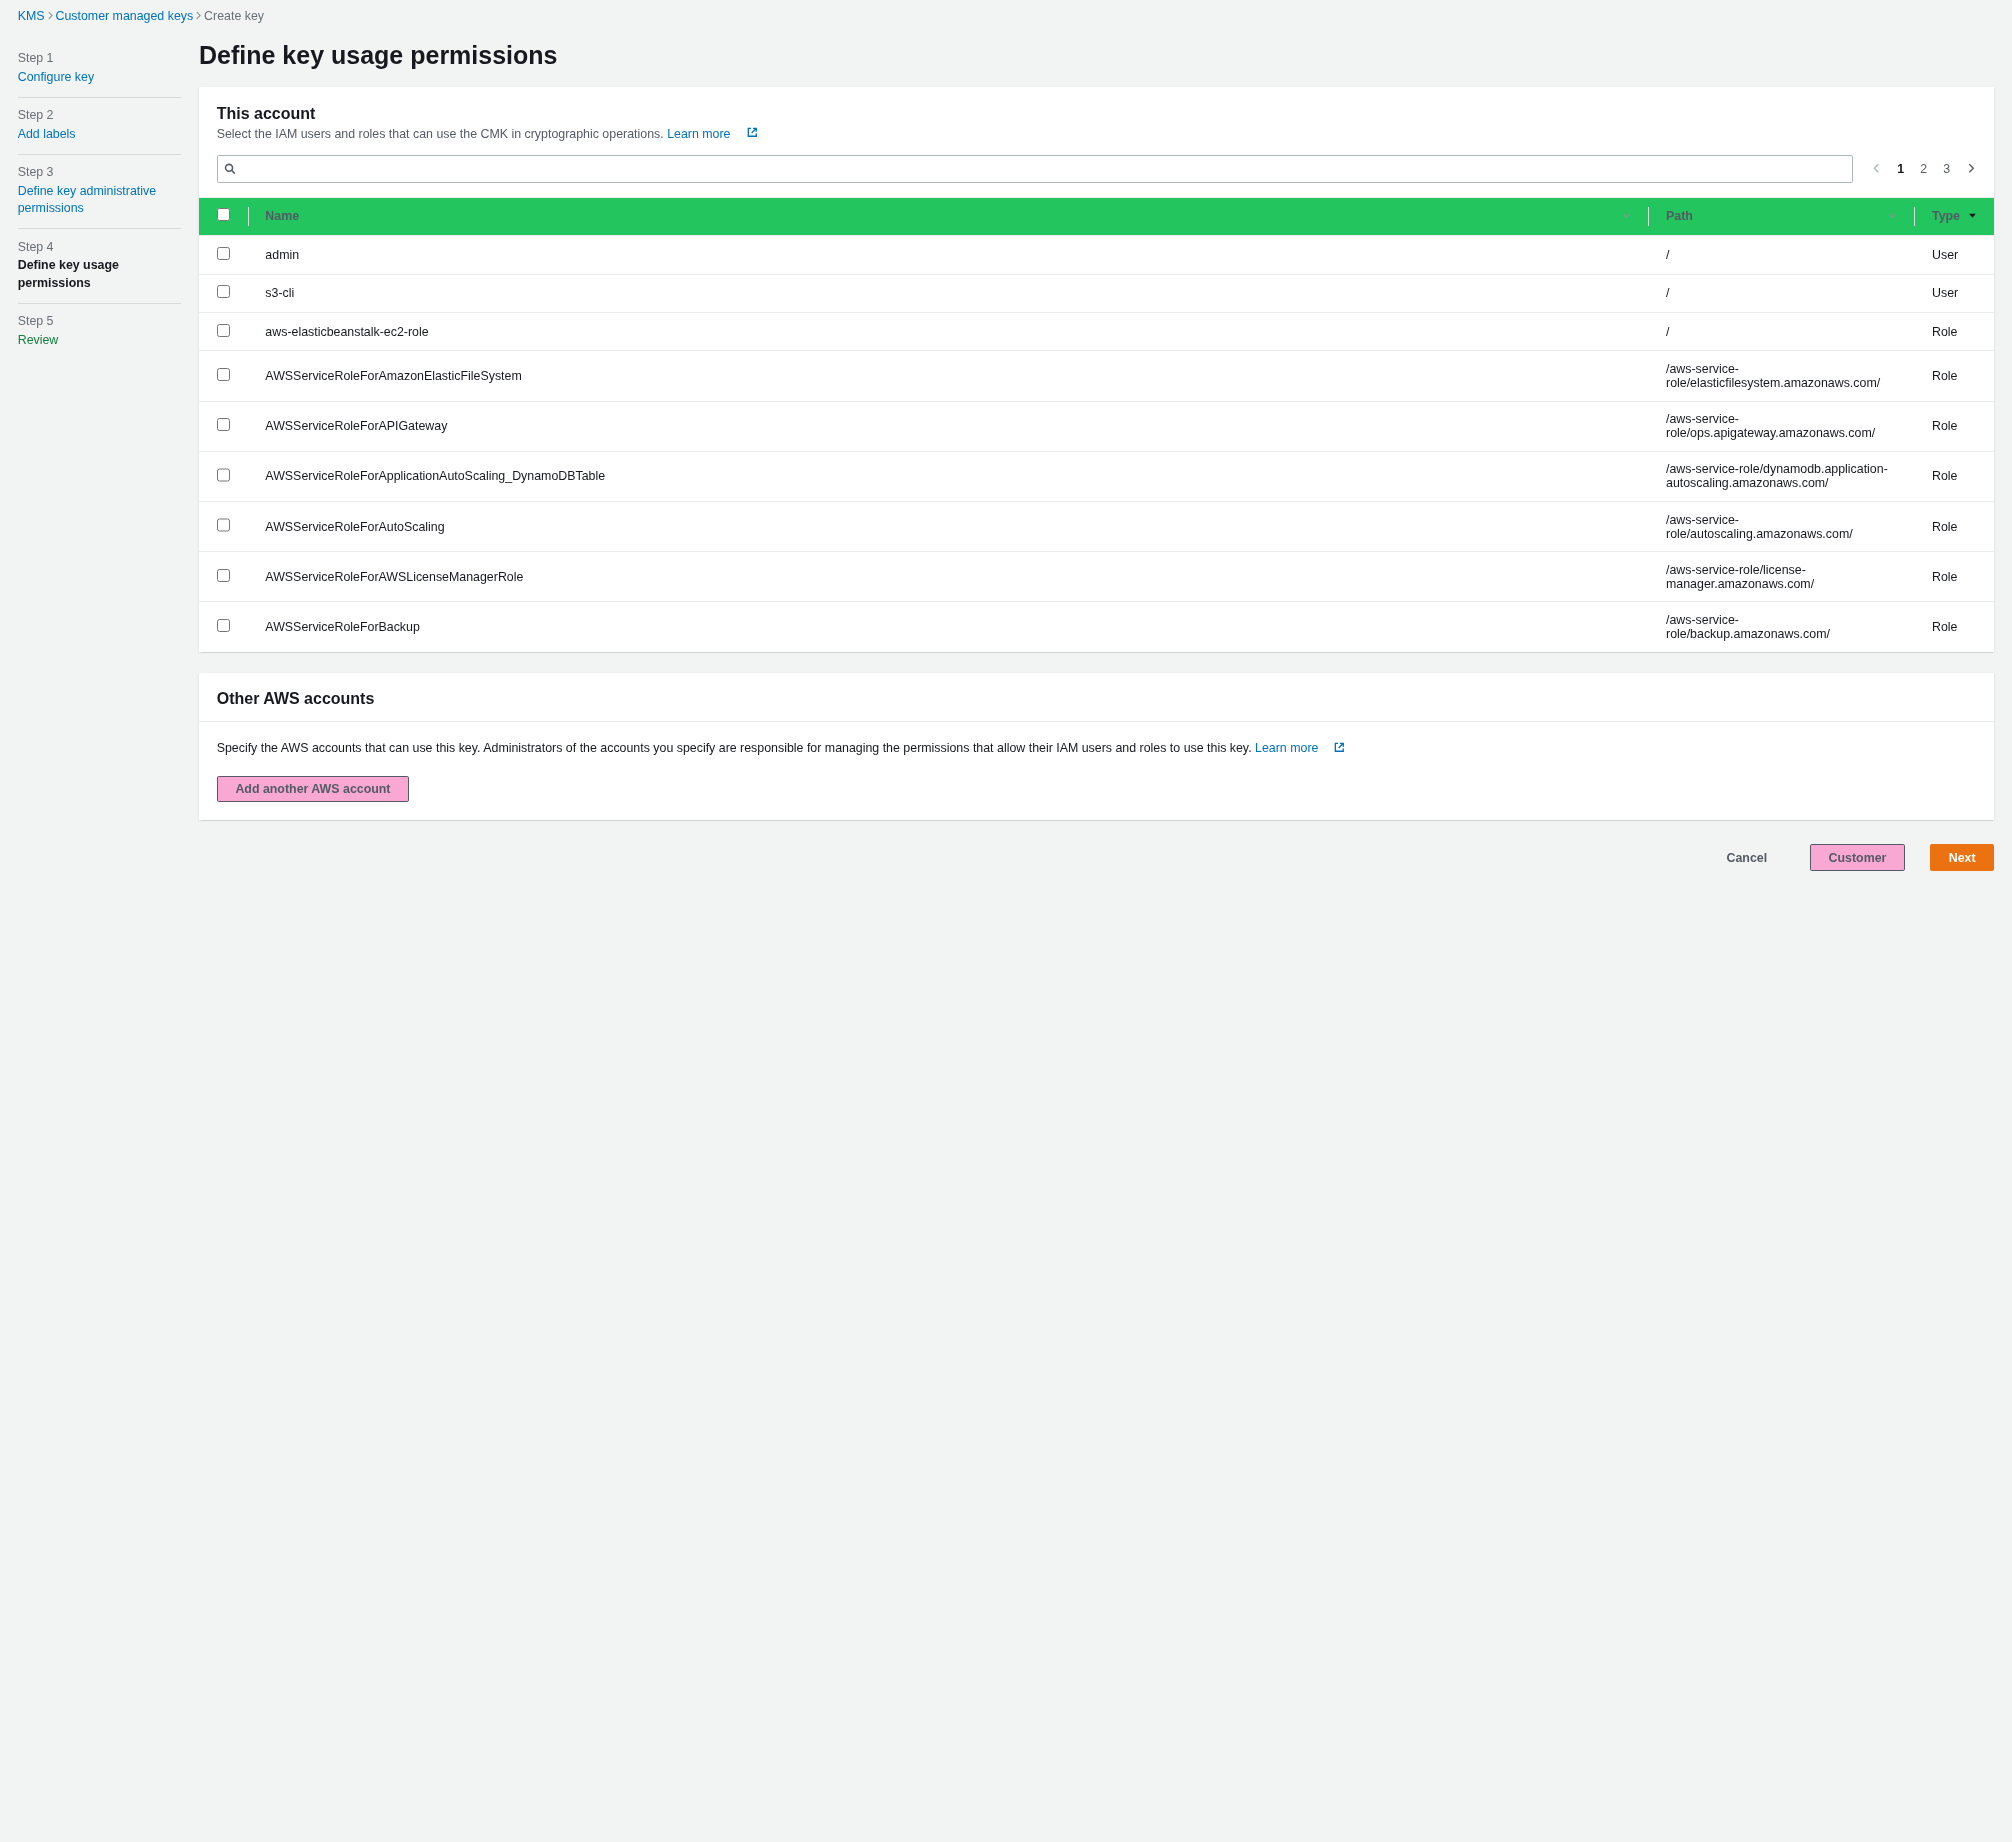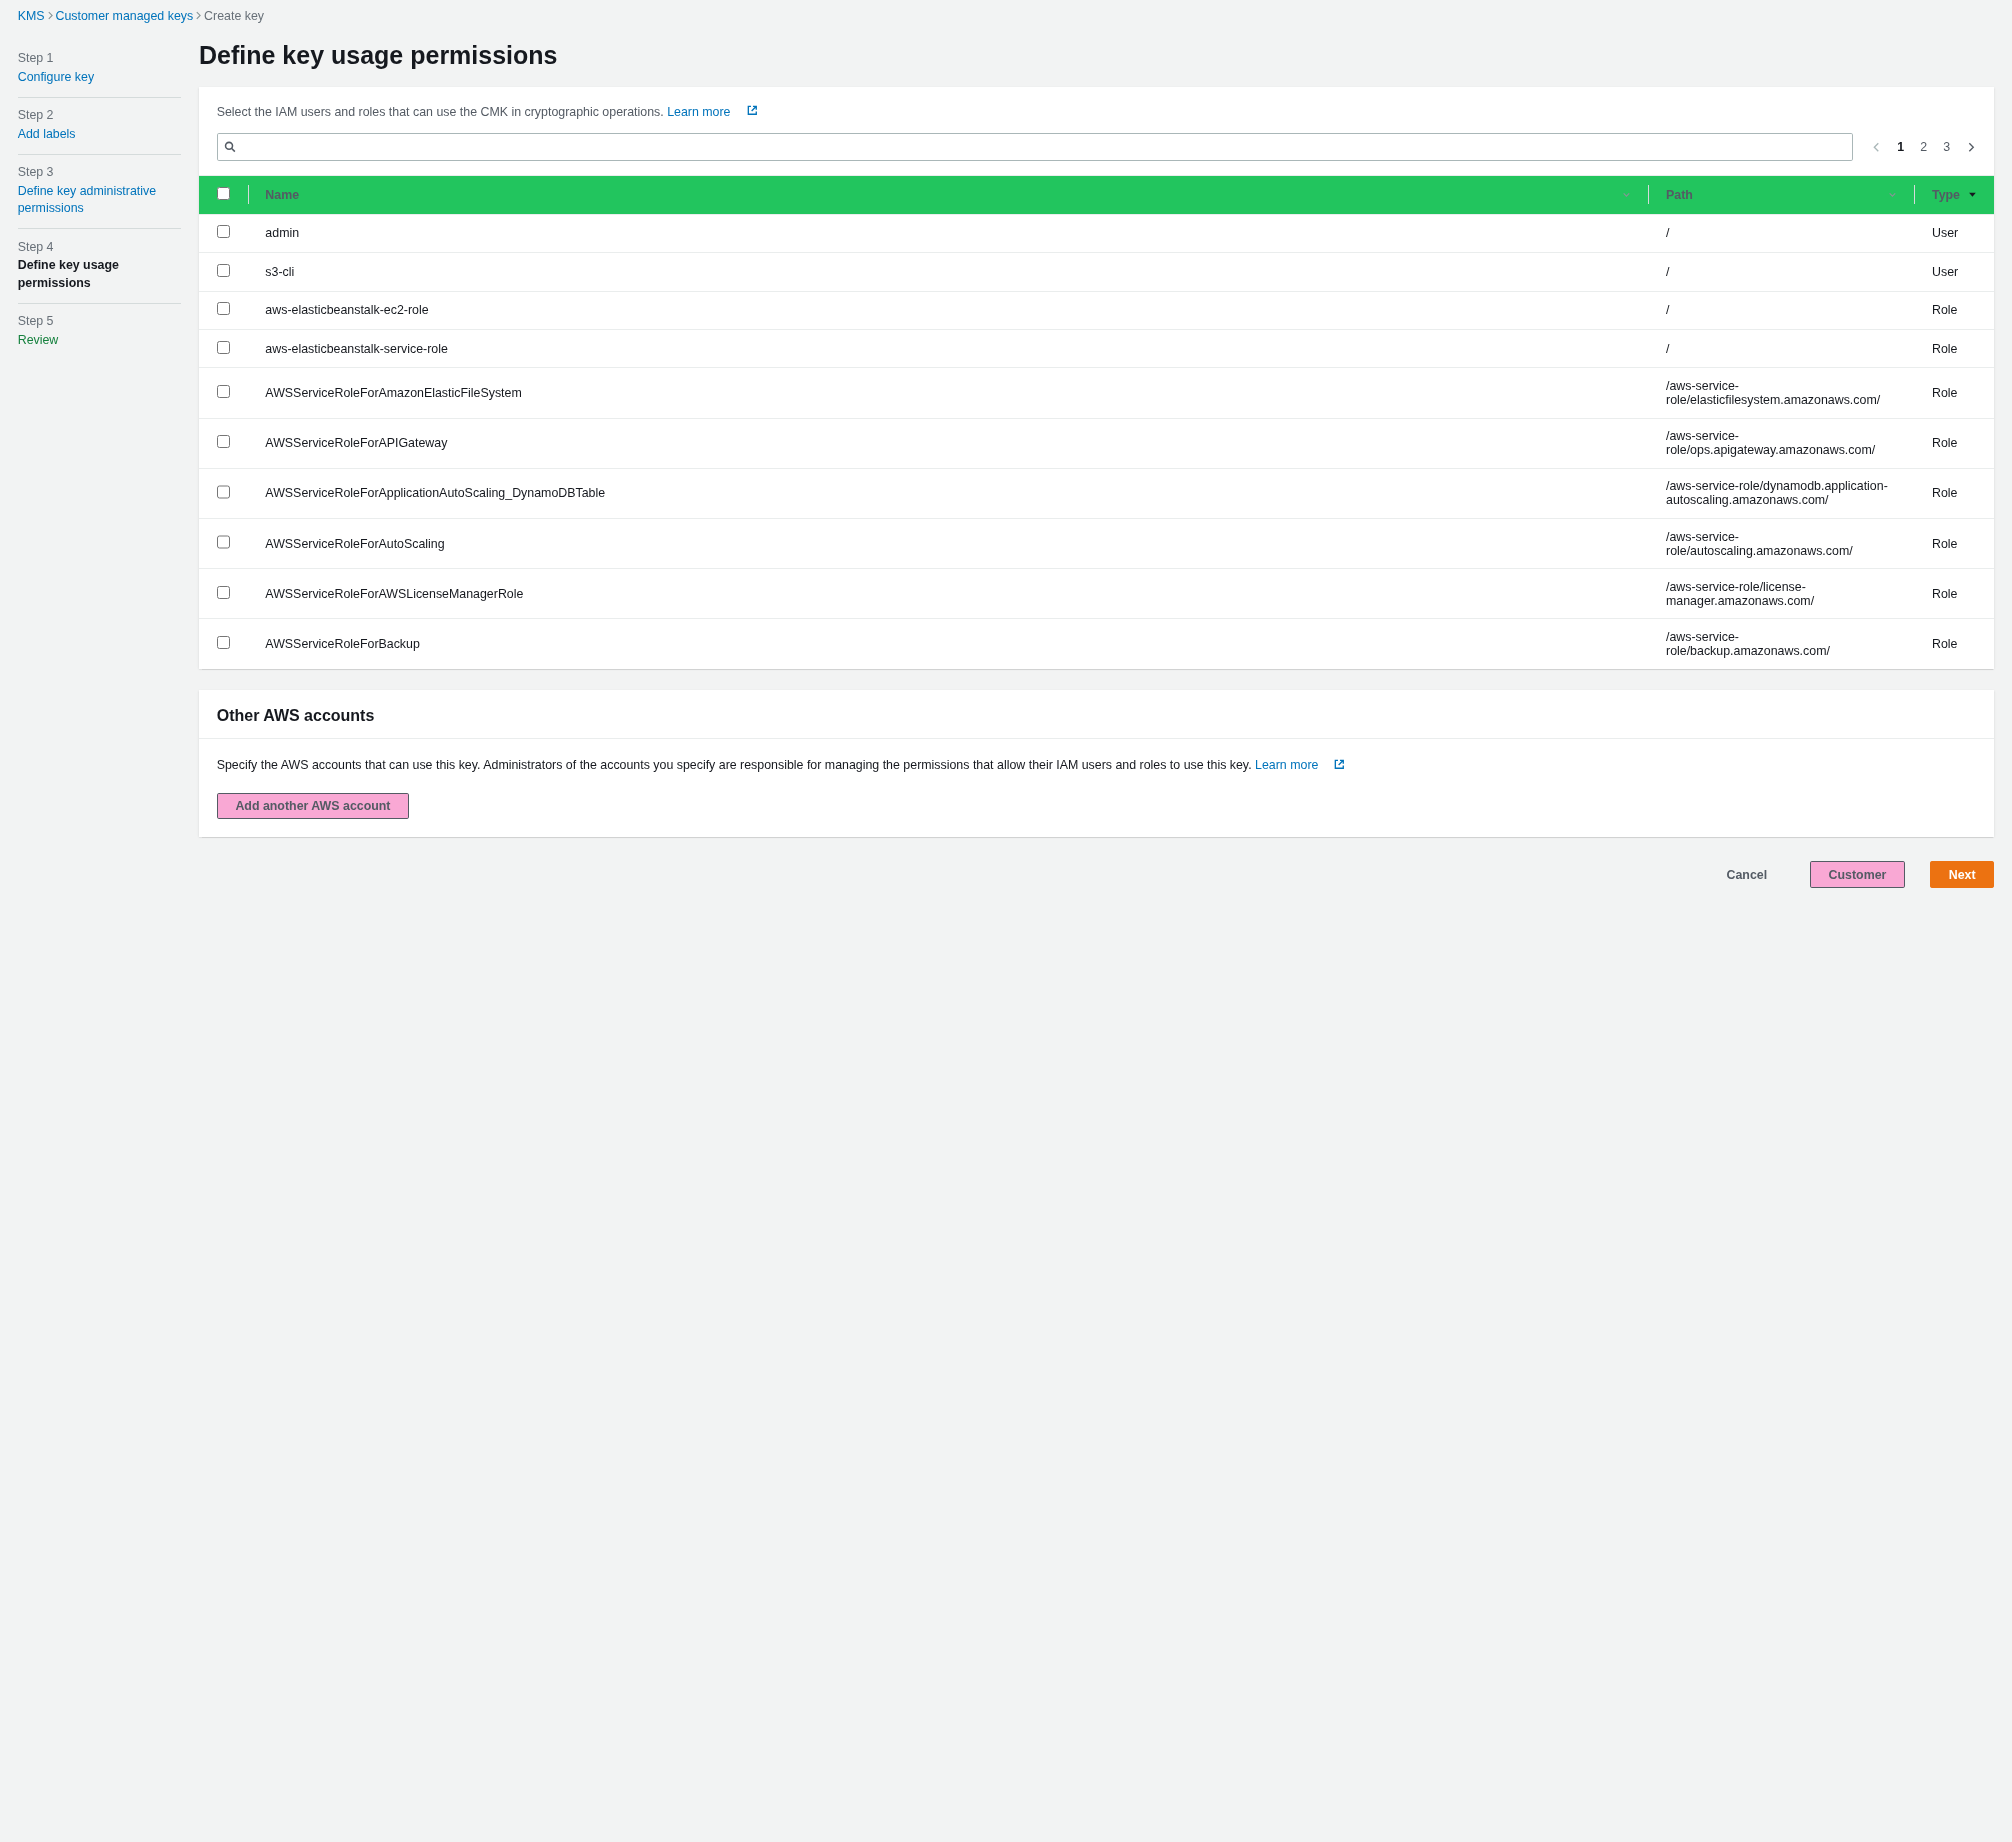--- a/index.html
+++ b/index.html
@@ -213,20 +213,21 @@
         <div class="step-label">Step 5</div>
         <div class="step-title">Review</div>
       </div>
     </aside>
 
     <main class="main">
       <h1>Define key usage permissions</h1>
 
       <section class="panel">
         <div class="panel-header">
+          <h2>This account</h2>
           <p class="sub">
             <span>Select the IAM users and roles that can use the CMK in cryptographic operations.</span>
             <a href="#" class="learn-more">
               <span>Learn more</span>
               <span>
                 <svg width="10.6" height="10.6" viewBox="0 0 16 16" fill="none">
                     <path d="M6 2H2v12h12v-4M9 2h5v5M14 2L7 9" stroke="#0073bb" stroke-width="2"></path>
                   </svg>
               </span>
             </a>
@@ -312,26 +313,20 @@
                 <td class="col-type">User</td>
               </tr>
               <tr>
                 <td class="cb-cell"><input type="checkbox" style=""></td>
                 <td>aws-elasticbeanstalk-ec2-role</td>
                 <td class="col-path">/</td>
                 <td class="col-type">Role</td>
               </tr>
               <tr>
                 <td class="cb-cell"><input type="checkbox" style=""></td>
-                <td>aws-elasticbeanstalk-service-role</td>
-                <td class="col-path">/</td>
-                <td class="col-type">Role</td>
-              </tr>
-              <tr>
-                <td class="cb-cell"><input type="checkbox" style=""></td>
                 <td>AWSServiceRoleForAmazonElasticFileSystem</td>
                 <td class="col-path">/aws-service-role/elasticfilesystem.amazonaws.com/</td>
                 <td class="col-type">Role</td>
               </tr>
               <tr>
                 <td class="cb-cell"><input type="checkbox" style=""></td>
                 <td>AWSServiceRoleForAPIGateway</td>
                 <td class="col-path">/aws-service-role/ops.apigateway.amazonaws.com/</td>
                 <td class="col-type">Role</td>
               </tr>

